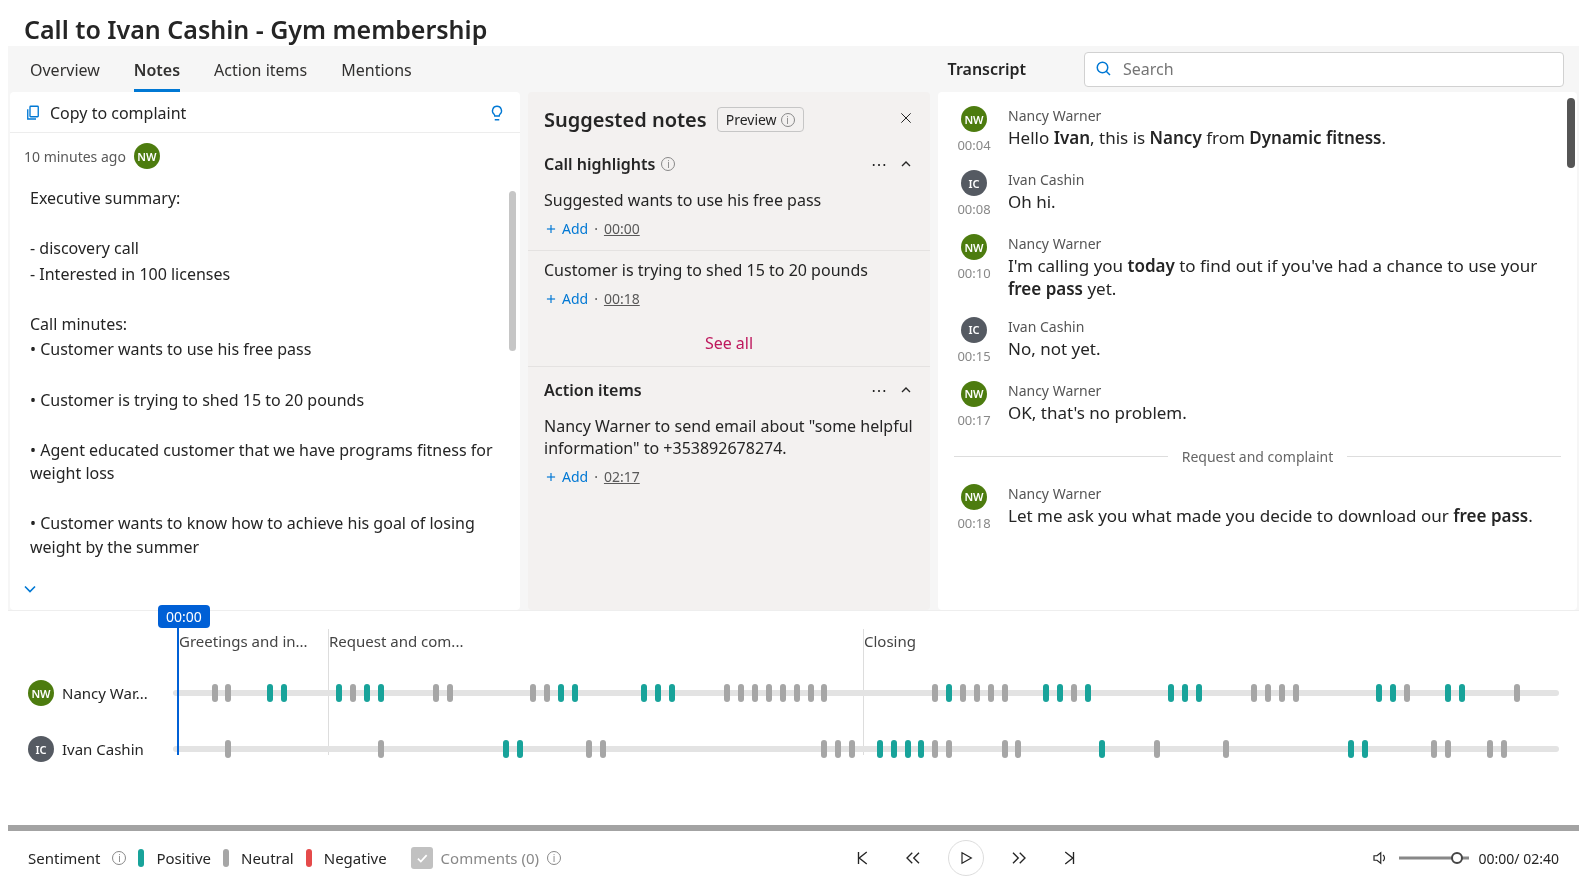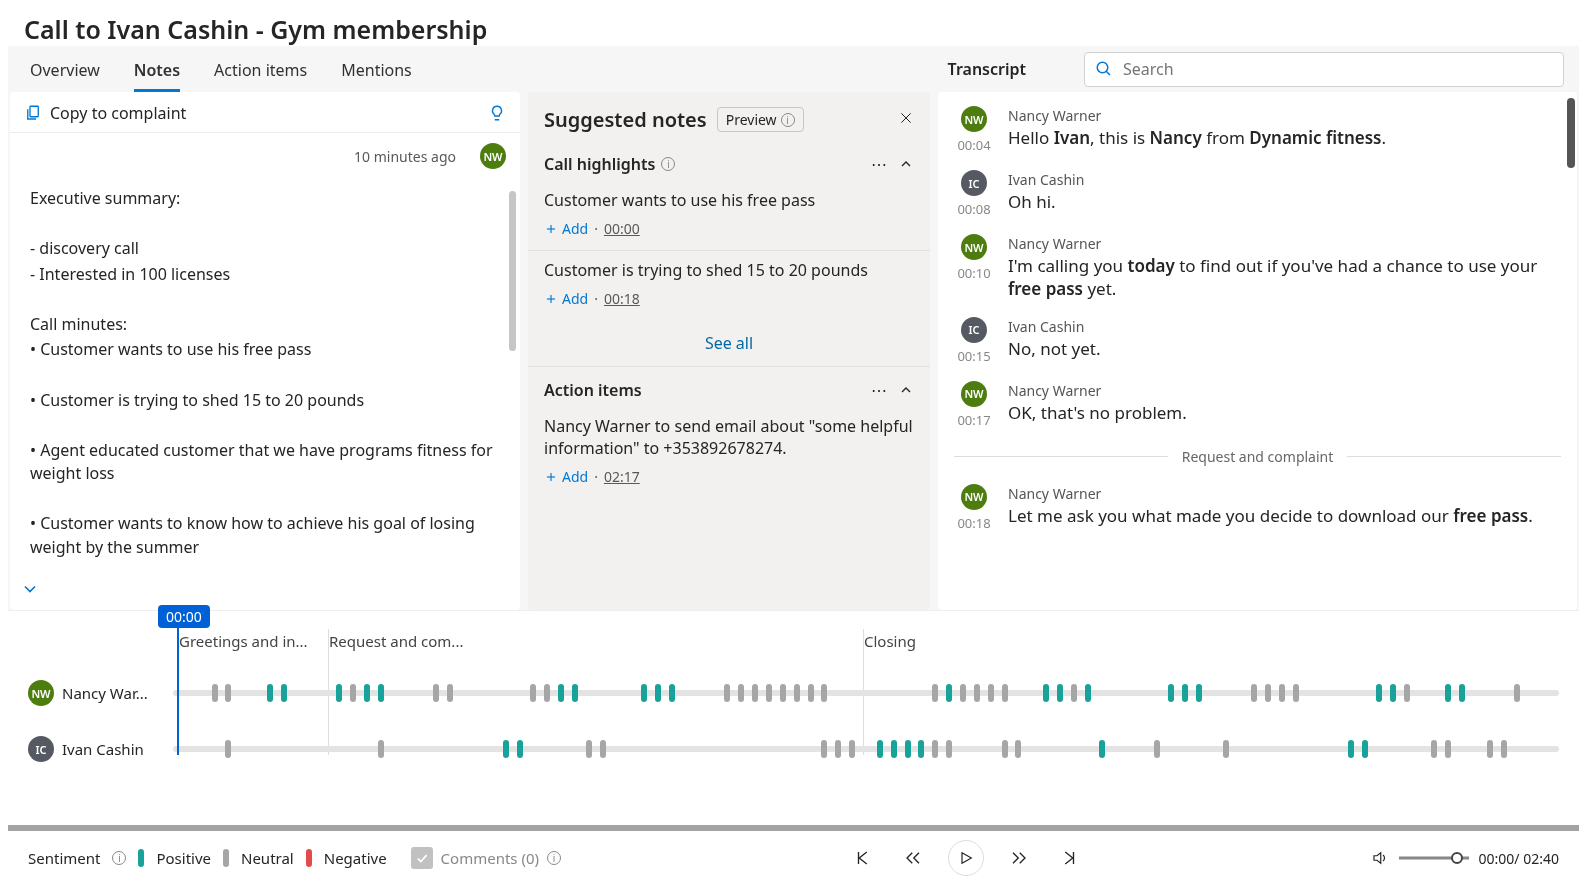--- a/index.html
+++ b/index.html
@@ -20,21 +20,21 @@
   .search-box input { border: none; outline: none; font-size: 16px; flex: 1; }
 
   .main-area { position: absolute; top: 46px; left: 0; right: 0; bottom: 275px; display: flex; gap: 8px; padding: 0 2px; }
 
   
   .notes-panel { width: 510px; background: #fff; display: flex; flex-direction: column; border-radius: 4px; }
   .notes-header { display: flex; align-items: center; padding: 10px 14px 8px 14px; border-bottom: 1px solid #ededed; gap: 10px; }
   .copy-btn { display: flex; align-items: center; gap: 8px; cursor: pointer; font-size: 16px; }
   .copy-btn svg { color: #0078d4; width: 18px; height: 18px; }
   .bulb { margin-left: auto; color: #0078d4; cursor: pointer; }
-  .notes-meta { display: flex; justify-content: flex-end; align-items: center; gap: 24px; padding: 10px 14px 4px 14px; font-size: 14px; color: #595959; }
+  .notes-meta { display: flex; justify-content: flex-start; align-items: center; gap: 8px; padding: 10px 14px 4px 14px; font-size: 14px; color: #595959; }
   .avatar { width: 26px; height: 26px; border-radius: 50%; display: inline-flex; align-items: center; justify-content: center; font-size: 11px; font-weight: 600; color: #fff; flex-shrink: 0; }
   .av-nw { background: #4d7c0f; }
   .av-ic { background: #555a62; }
   .notes-body { padding: 14px 20px; font-size: 16px; line-height: 1.45; overflow: hidden; position: relative; flex: 1; }
   .notes-body p { margin-bottom: 2px; }
   .notes-scroll { position: absolute; right: 4px; top: 18px; width: 7px; height: 160px; background: #c6c6c6; border-radius: 4px; }
   .expand-chev { position: absolute; bottom: 6px; left: 12px; color: #0078d4; cursor: pointer; }
 
   
   .sugg-panel { width: 402px; background: #f3f1f0; border-radius: 4px; display: flex; flex-direction: column; padding: 0; }
@@ -45,21 +45,21 @@
   .sugg-section-head { display: flex; align-items: center; padding: 12px 16px 6px 16px; gap: 6px; }
   .sugg-section-head h3 { font-size: 16px; font-weight: 600; }
   .section-actions { margin-left: auto; display: flex; align-items: center; gap: 10px; }
   .more-dots { cursor: pointer; font-size: 16px; letter-spacing: 1px; }
   .chev-up-sm { cursor: pointer; }
   .sugg-item { padding: 8px 16px 12px 16px; font-size: 16px; border-bottom: 1px solid #e4e2e1; }
   .sugg-item:last-of-type { border-bottom: none; }
   .sugg-add-row { display: flex; align-items: center; gap: 6px; margin-top: 8px; font-size: 14px; color: #595959; }
   .plus-add { color: #0078d4; display: flex; align-items: center; gap: 4px; cursor: pointer; }
   .add-ts { text-decoration: underline; cursor: pointer; font-size: 14px; }
-  .see-all { text-align: center; padding: 12px; color: #0369a1; cursor: pointer; font-size: 16px; border-bottom: 1px solid #e4e2e1; }
+  .see-all { text-align: center; padding: 12px; color: #be185d; cursor: pointer; font-size: 16px; border-bottom: 1px solid #e4e2e1; }
 
   
   .trans-panel { flex: 1; background: #fff; border-radius: 4px; overflow: hidden; position: relative; }
   .trans-body { padding: 10px 16px; display: flex; flex-direction: column; gap: 8px; height: 100%; overflow: hidden; }
   .utt { display: flex; gap: 14px; padding: 4px 0; }
   .utt-meta { width: 40px; display: flex; flex-direction: column; align-items: center; gap: 4px; }
   .utt-time { font-size: 13px; color: #888; }
   .utt-body { flex: 1; }
   .utt-name { font-size: 14px; color: #555; margin-bottom: 2px; }
   .utt-text { font-size: 17px; line-height: 1.35; }
@@ -192,21 +192,21 @@
         <span class="info-icon">i</span>
         <div class="section-actions">
           <span class="more-dots">⋯</span>
           <svg class="chev-up-sm" width="16" height="16" viewBox="0 0 24 24" fill="none" stroke="currentColor" stroke-width="2">
               <polyline points="6 15 12 9 18 15"></polyline>
             </svg>
         </div>
       </div>
       <div id="highlights-list">
           <div class="sugg-item">
-            <div>Customer wants to use his free pass</div>
+            <div>Suggested wants to use his free pass</div>
             <div class="sugg-add-row">
               <span class="plus-add">
                 <svg width="14" height="14" viewBox="0 0 24 24" stroke="currentColor" stroke-width="2">
                   <line x1="12" y1="5" x2="12" y2="19"></line>
                   <line x1="5" y1="12" x2="19" y2="12"></line>
                 </svg>
                 <span>Add</span>
               </span> 
               <span>·</span> 
               <span class="add-ts">00:00</span>

